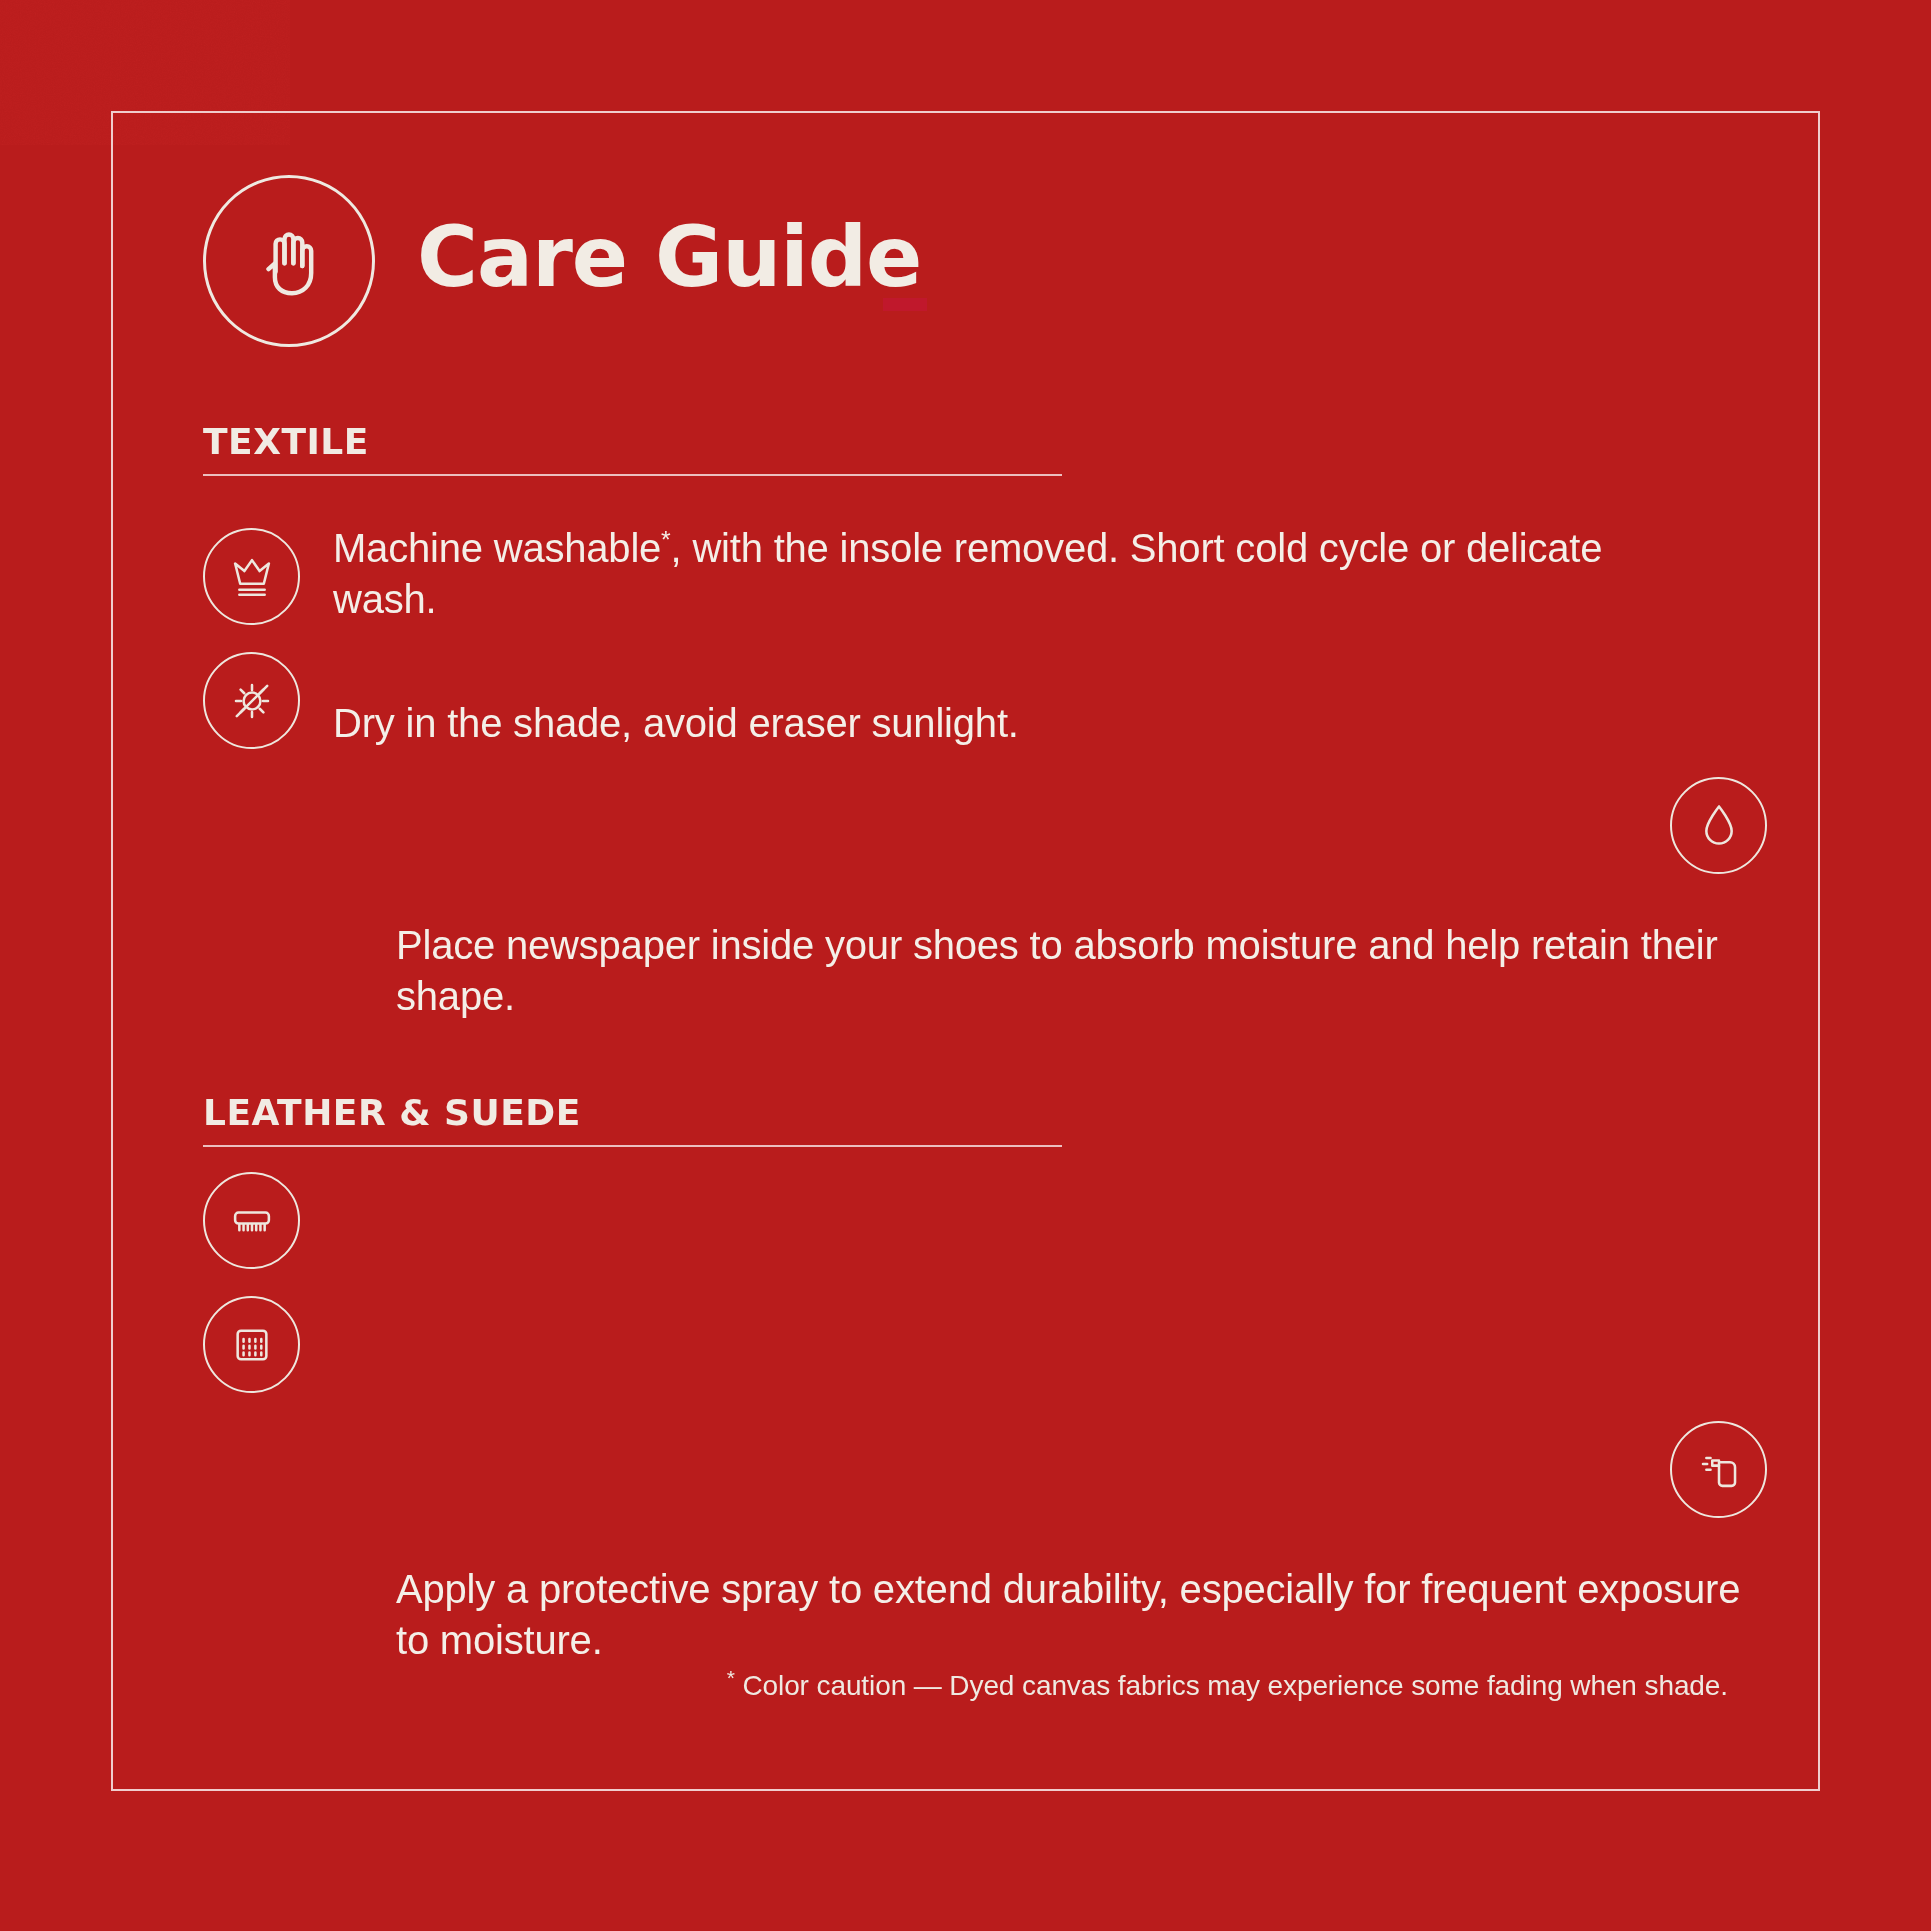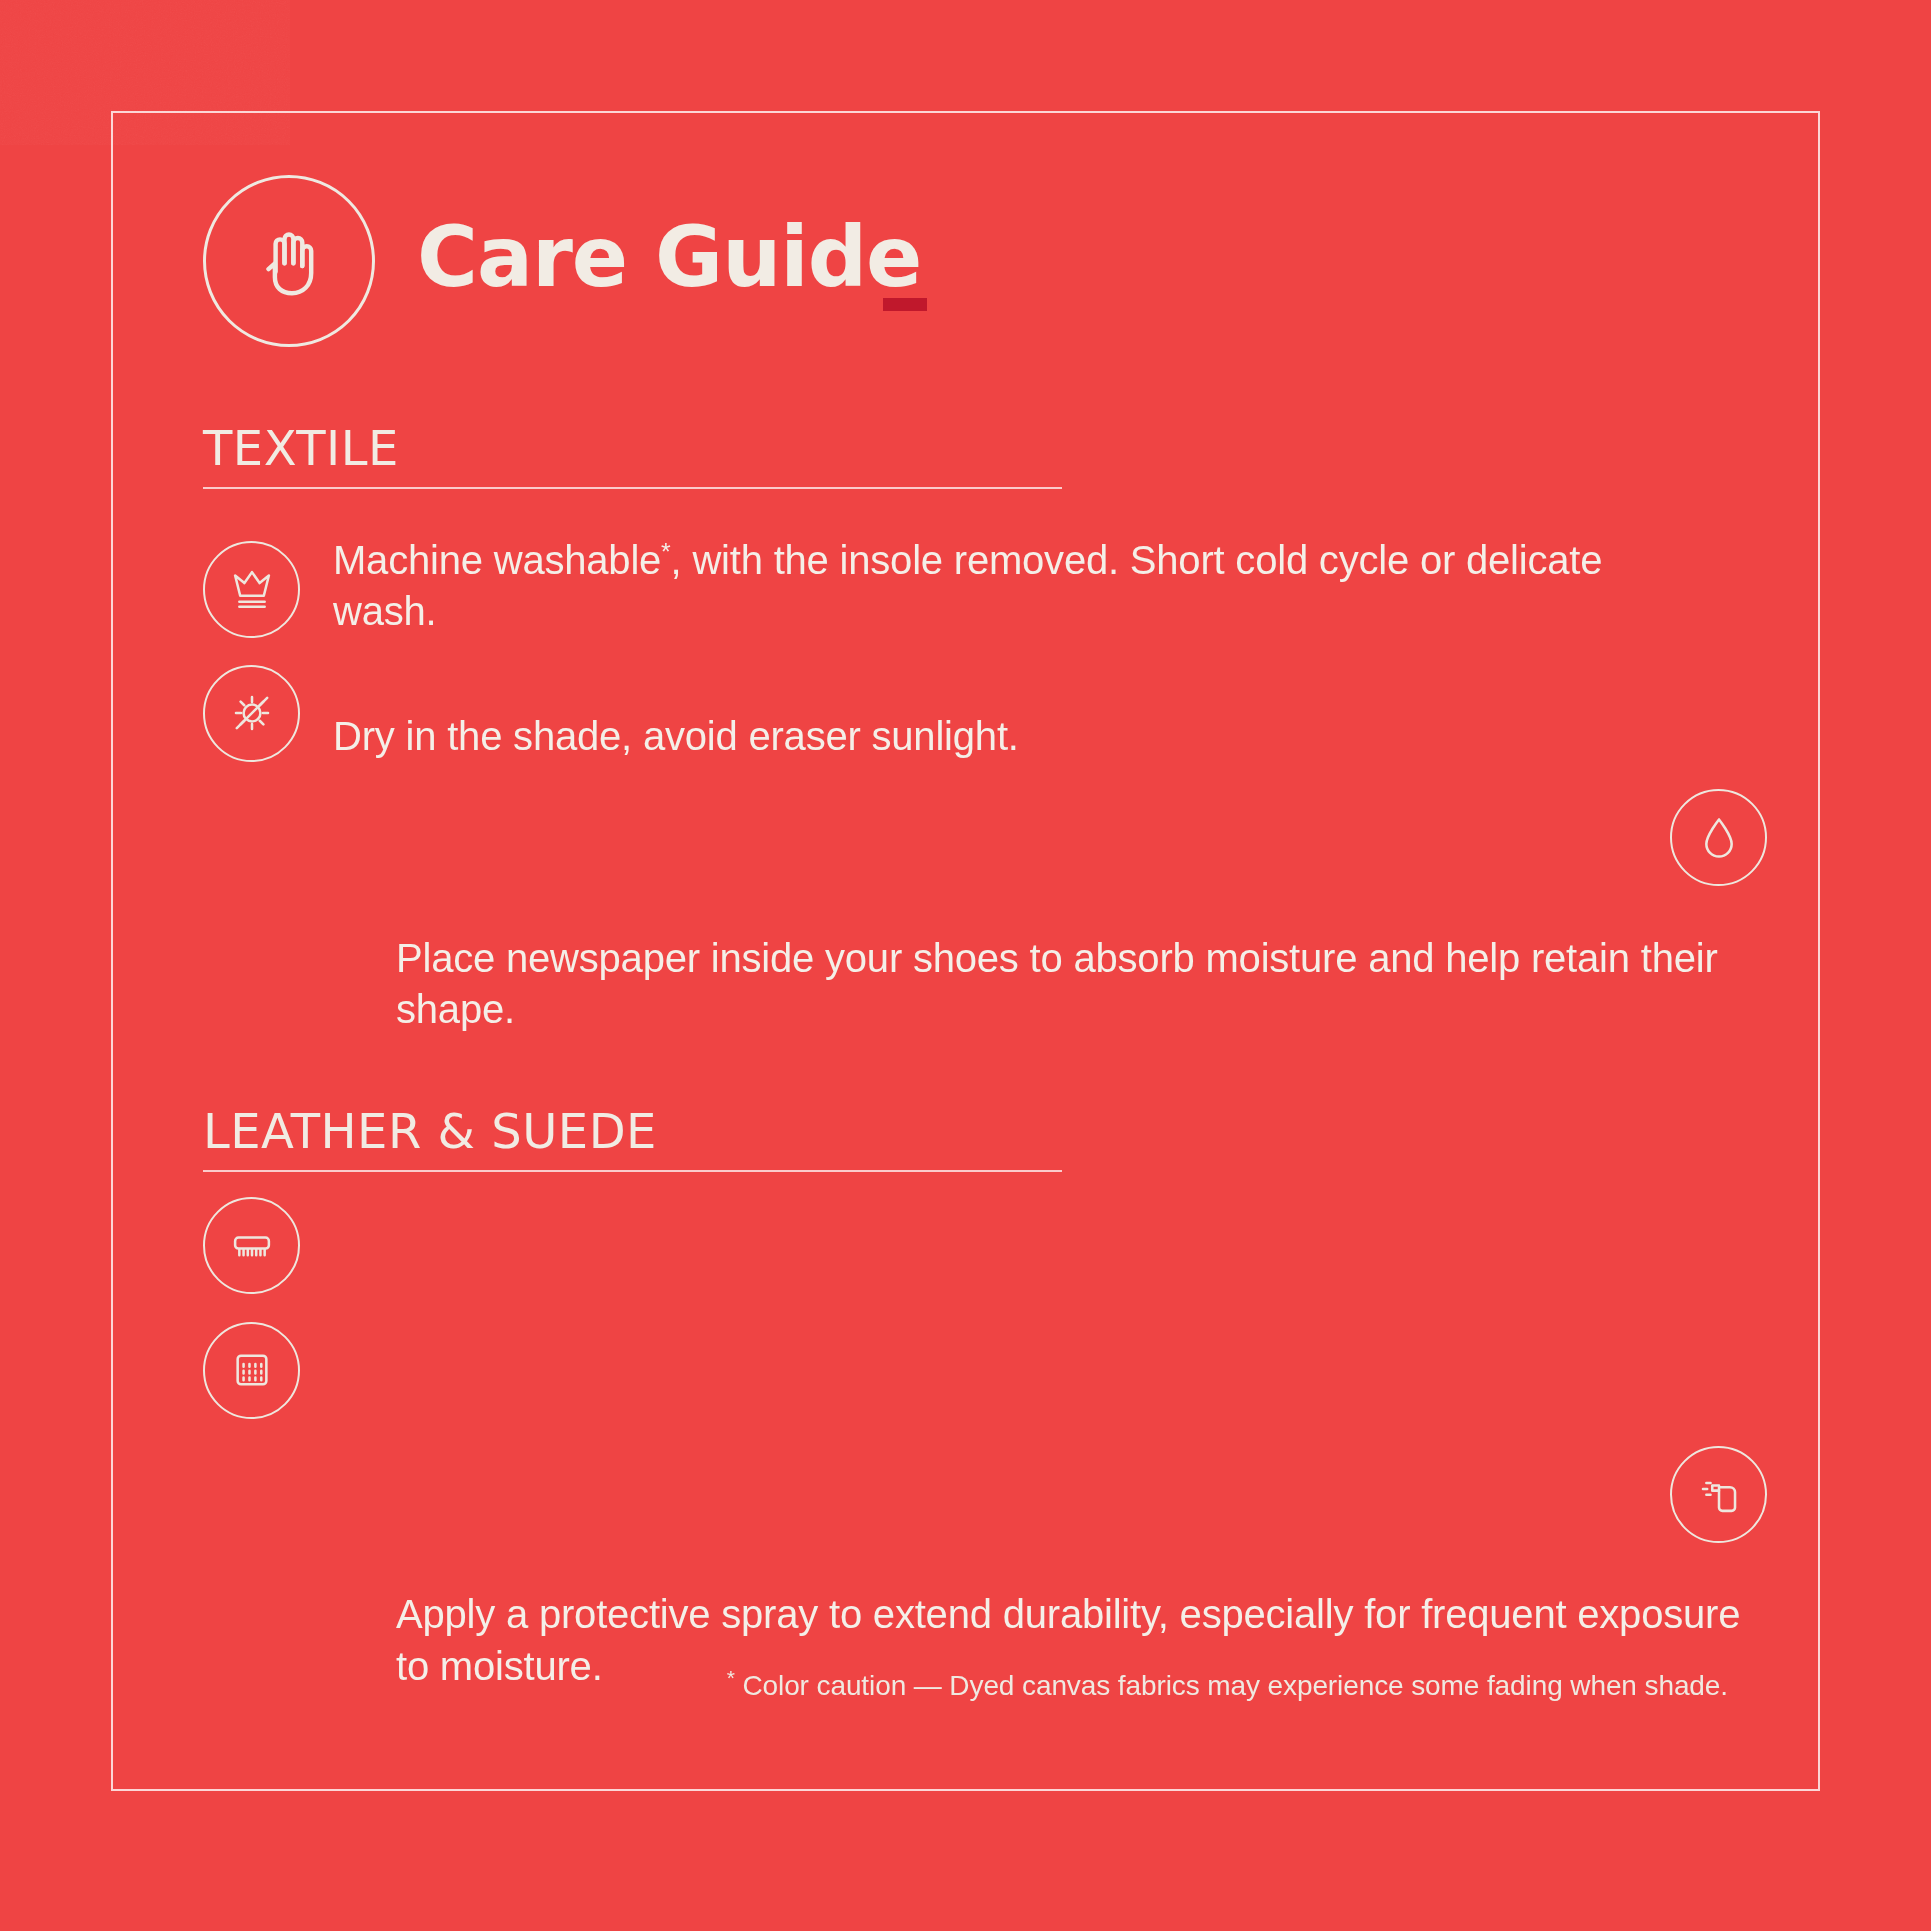--- a/index.html
+++ b/index.html
@@ -16,21 +16,21 @@
 
   
   #page {
     position: relative;
     width: 1931px;
     height: 1931px;
     background:
       radial-gradient(ellipse 120% 100% at 30% 18%, rgba(255,245,230,0.20) 0%, rgba(255,245,230,0.05) 42%, rgba(0,0,0,0.0) 70%),
       radial-gradient(ellipse 90% 70% at 85% 88%, rgba(60,42,28,0.20) 0%, rgba(60,42,28,0.05) 55%, rgba(0,0,0,0) 80%),
       linear-gradient(160deg, #b2a08a 0%, #a99madd 0%, #a89madd 0%, #a99378 55%, #9d8c75 100%);
-    background-color: #ef4444;
+    background-color: #b91c1c;
   }
   #grain {
     position: absolute;
     inset: 0;
     pointer-events: none;
     opacity: 0.55;
     mix-blend-mode: overlay;
   }
 
   
@@ -89,22 +89,22 @@
     height: 12.6px;
     background: #c0182c;
   }
 
   
   .section {
     margin-top: 71px;
   }
   .section-head {
     font-family: "DejaVu Sans", sans-serif;
-    font-weight: normal;
-    font-size: 48px;
+    font-weight: bold;
+    font-size: 36px;
     letter-spacing: 0.5px;
     color: #f1ebe3;
     line-height: 1.05;
     text-transform: uppercase;
   }
   .section-rule {
     margin-top: 13.5px;
     width: 859px;
     height: 1.9px;
     background: rgba(255,255,255,0.72);

